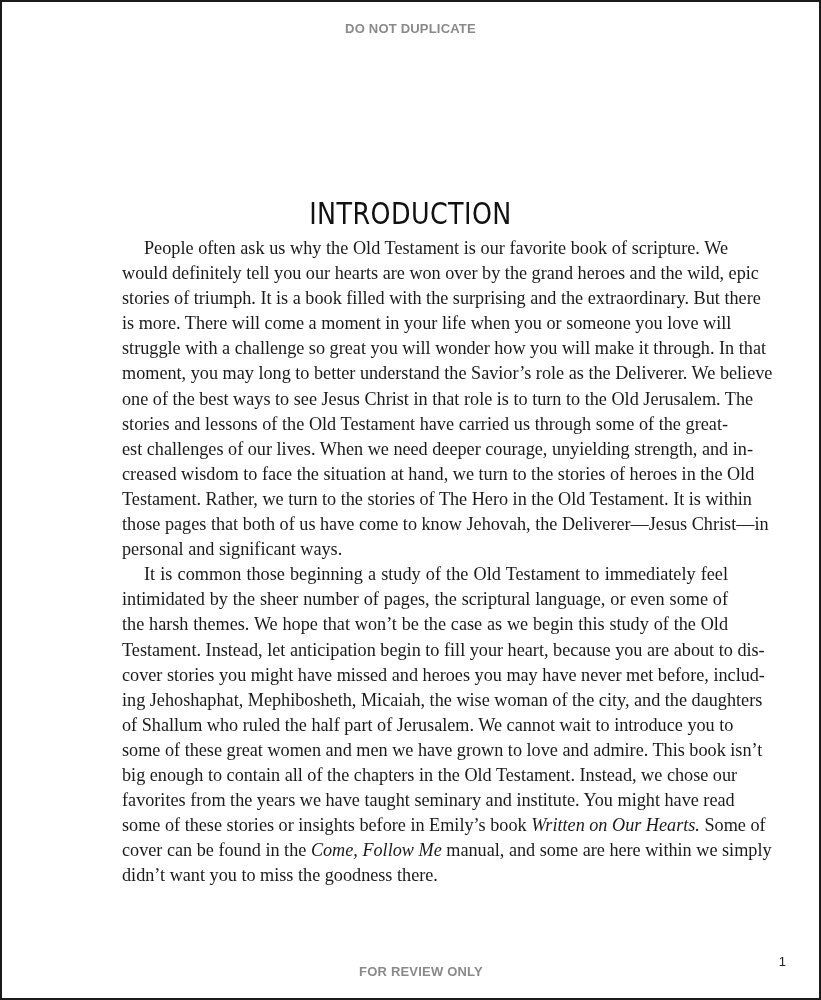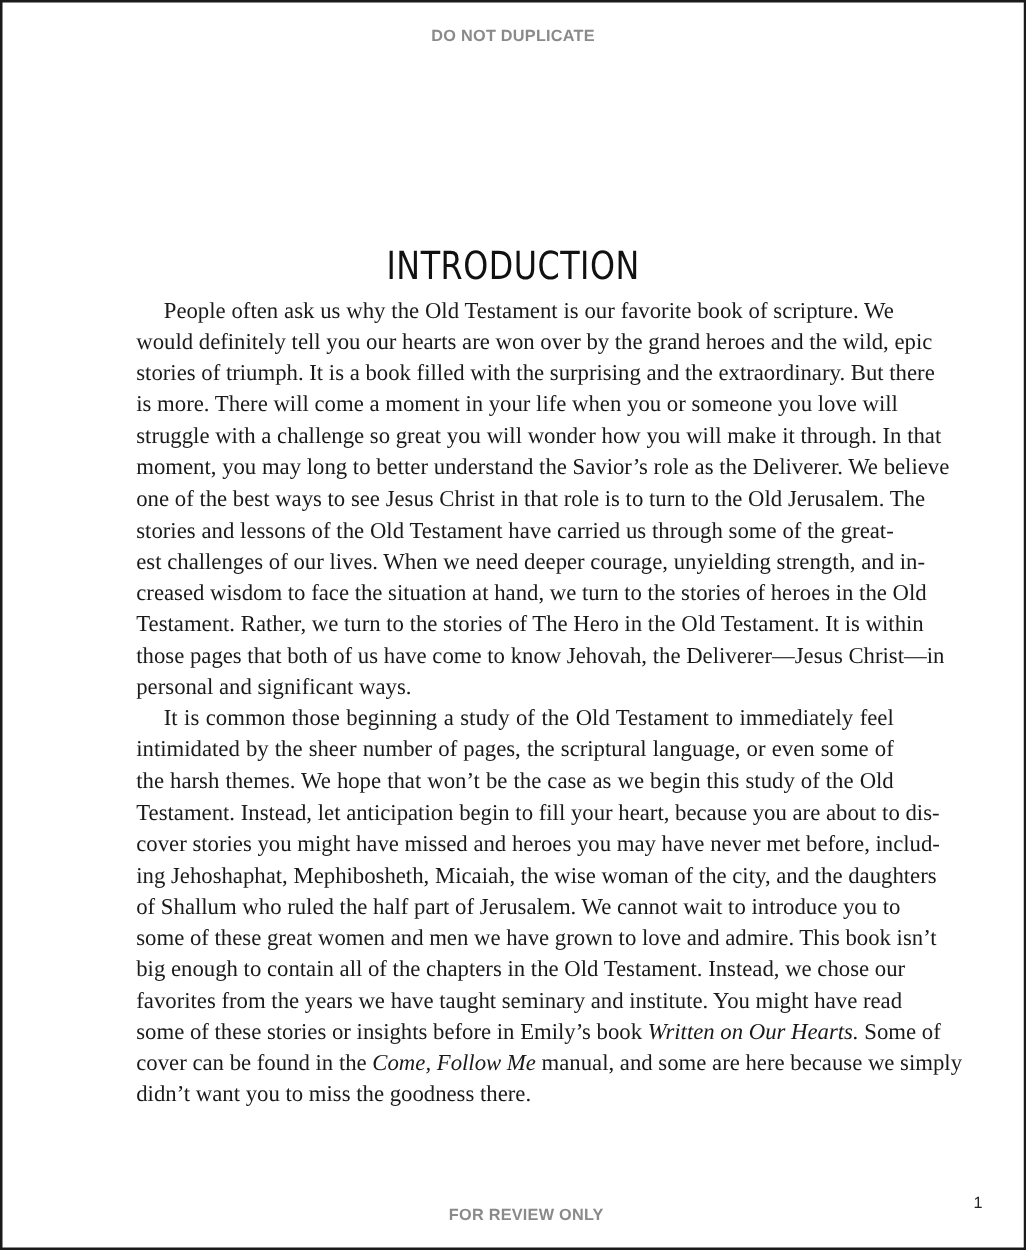--- a/index.html
+++ b/index.html
@@ -26,21 +26,21 @@
     text-align: center;
     font-family: "DejaVu Sans", sans-serif;
     font-size: 31px;
     font-weight: normal;
     color: #111;
     letter-spacing: 0.5px;
     transform: scaleX(0.82);
     transform-origin: center;
   }
   .body-text {
-    position: absolute; left: 107px; top: 234px; width: 606px;
+    position: absolute; left: 120px; top: 234px; width: 606px;
     font-family: "Liberation Serif", serif;
     font-size: 18.2px;
     color: #1a1a1a;
   }
   .line {
     display: block;
     height: 25.1px;
     line-height: 25.1px;
     text-align: justify;
     text-align-last: justify;
@@ -85,20 +85,20 @@
     <span class="line">intimidated by the sheer number of pages, the scriptural language, or even some of</span>
     <span class="line">the harsh themes. We hope that won’t be the case as we begin this study of the Old</span>
     <span class="line">Testament. Instead, let anticipation begin to fill your heart, because you are about to dis-</span>
     <span class="line">cover stories you might have missed and heroes you may have never met before, includ-</span>
     <span class="line">ing Jehoshaphat, Mephibosheth, Micaiah, the wise woman of the city, and the daughters</span>
     <span class="line">of Shallum who ruled the half part of Jerusalem. We cannot wait to introduce you to</span>
     <span class="line">some of these great women and men we have grown to love and admire. This book isn’t</span>
     <span class="line">big enough to contain all of the chapters in the Old Testament. Instead, we chose our</span>
     <span class="line">favorites from the years we have taught seminary and institute. You might have read</span>
     <span class="line"><span>some of these stories or insights before in Emily’s book </span><i>Written on Our Hearts.</i><span> Some of</span></span>
-    <span class="line"><span>cover can be found in the </span><i>Come, Follow Me</i><span> manual, and some are here because we simply</span></span>
+    <span class="line"><span>cover can be found in the </span><i>Come, Follow Me</i><span> manual, and some are here within we simply</span></span>
     <span class="line last">didn’t want you to miss the goodness there.</span>
   </div>
 
   <div class="page-number">1</div>
 
   <div class="watermark wm-bottom">FOR REVIEW ONLY</div>
 </div>
 
 </body></html>

